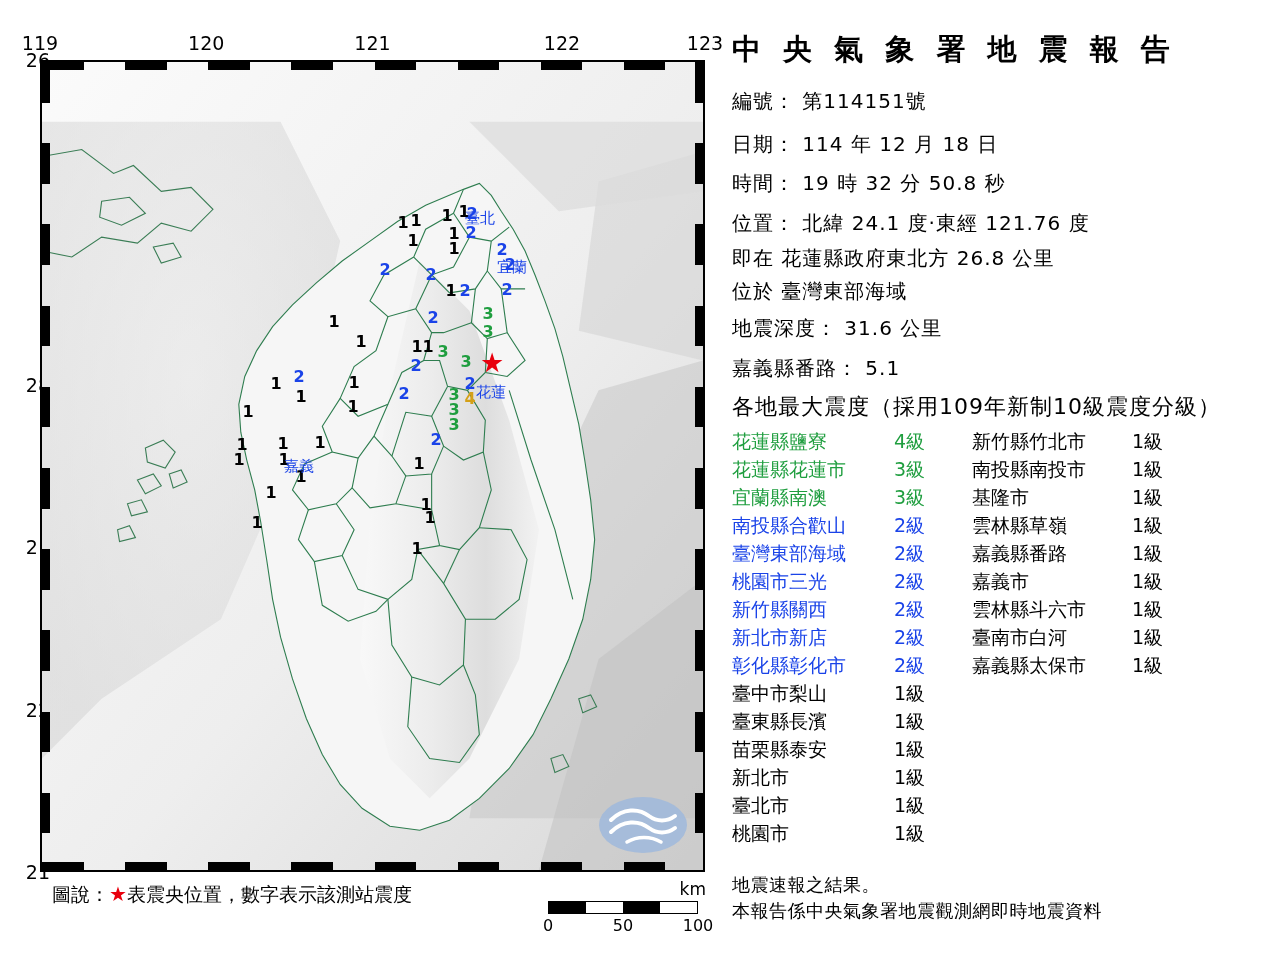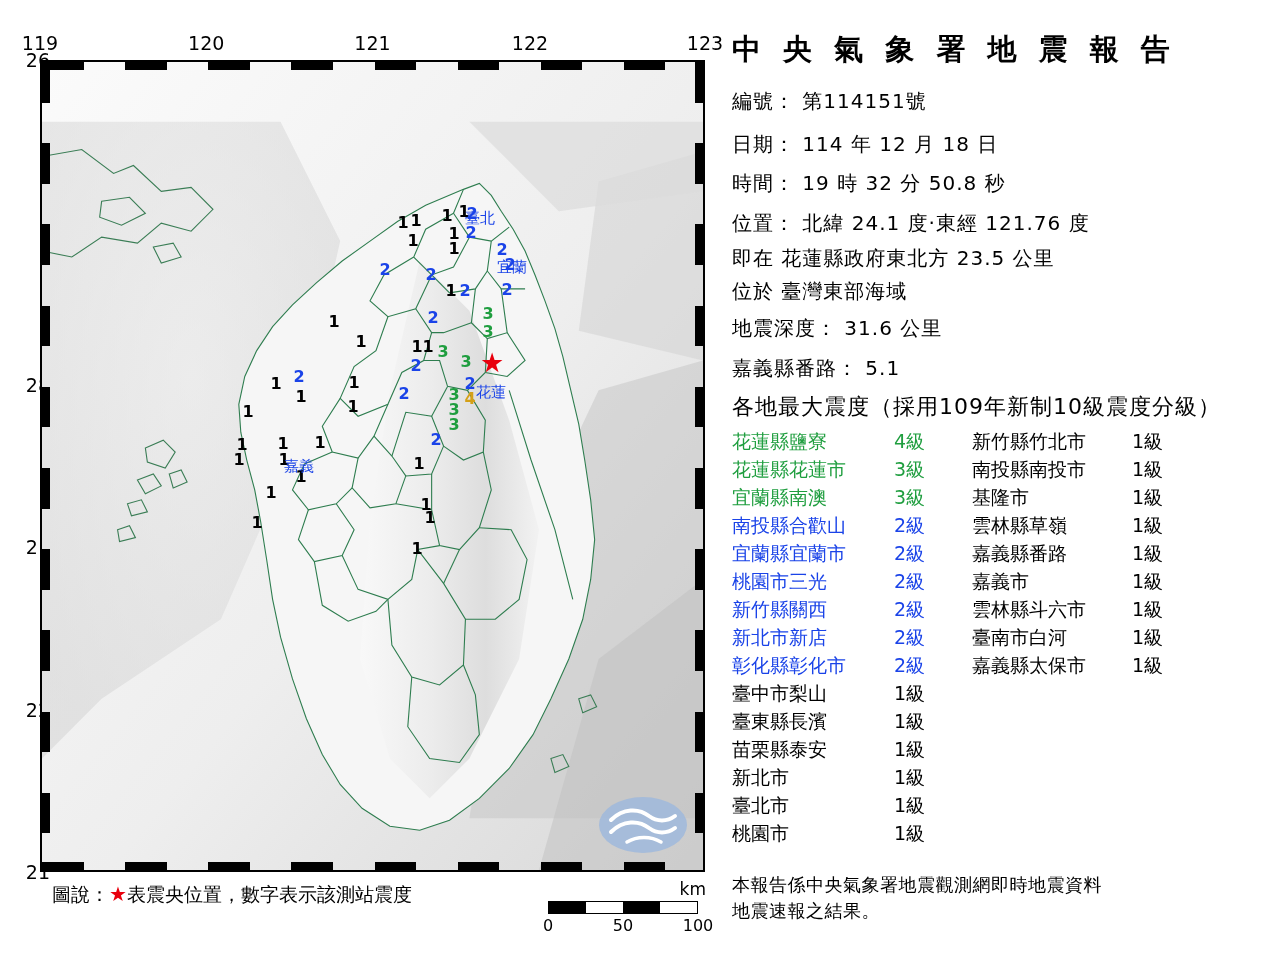--- a/index.html
+++ b/index.html
@@ -250,21 +250,21 @@
 <body>
 
 <div id="root">
 
   <div id="map-panel">
 
     <div id="lon-labels">
         <div class="lon-label" style="left: 10px; top: 32px;">119</div>
         <div class="lon-label" style="left: 176.25px; top: 32px;">120</div>
         <div class="lon-label" style="left: 342.5px; top: 32px;">121</div>
-        <div class="lon-label" style="left: 500px; top: 32px;">122</div>
+        <div class="lon-label" style="left: 532px; top: 32px;">122</div>
         <div class="lon-label" style="left: 675px; top: 32px;">123</div>
       </div>
     <div id="lat-labels">
         <div class="lat-label" style="left: 0px; top: 49px;">26</div>
         <div class="lat-label" style="left: 0px; top: 211.4px; padding-left: 24px;">25</div>
         <div class="lat-label" style="left: 0px; top: 373.8px;">28</div>
         <div class="lat-label" style="left: 0px; top: 536.2px;">21</div>
         <div class="lat-label" style="left: 0px; top: 698.6px;">22</div>
         <div class="lat-label" style="left: 0px; top: 861px;">21</div>
       </div>
@@ -484,21 +484,21 @@
     </div>
   </div>
 
   <div id="report">
     <div id="report-title">中 央 氣 象 署 地 震 報 告</div>
     <div id="meta-fields">
         <div class="meta-line" style="top: 88px;"><span>編號：</span> <span>第114151號</span></div>
         <div class="meta-line" style="top: 131px;"><span>日期：</span> <span>114 年 12 月 18 日</span></div>
         <div class="meta-line" style="top: 170px;"><span>時間：</span> <span>19 時 32 分 50.8 秒</span></div>
         <div class="meta-line" style="top: 210px;"><span>位置：</span> <span>北緯 24.1 度‧東經 121.76 度</span></div>
-        <div class="meta-line" style="top: 245px;"><span>即在 花蓮縣政府東北方 23.5 公里</span></div>
+        <div class="meta-line" style="top: 245px;"><span>即在 花蓮縣政府東北方 26.8 公里</span></div>
         <div class="meta-line" style="top: 278px;"><span>位於 臺灣東部海域</span></div>
         <div class="meta-line" style="top: 315px;"><span>地震深度：</span> <span>31.6 公里</span></div>
         <div class="meta-line" style="top: 355px;"><span>嘉義縣番路：</span> <span>5.1</span></div>
       </div>
     <div id="intensity-heading">各地最大震度（採用109年新制10級震度分級）</div>
     <div id="intensity-table">
         <div class="it-row">
           <div class="it-name lv4">花蓮縣鹽寮</div>
           <div class="it-val lv4">4級</div>
           <div class="it-name2 lv1">新竹縣竹北市</div>
@@ -516,21 +516,21 @@
           <div class="it-name2 lv1">基隆市</div>
           <div class="it-val2 lv1">1級</div>
         </div>
         <div class="it-row">
           <div class="it-name lv2">南投縣合歡山</div>
           <div class="it-val lv2">2級</div>
           <div class="it-name2 lv1">雲林縣草嶺</div>
           <div class="it-val2 lv1">1級</div>
         </div>
         <div class="it-row">
-          <div class="it-name lv2">宜蘭縣宜蘭市</div>
+          <div class="it-name lv2">臺灣東部海域</div>
           <div class="it-val lv2">2級</div>
           <div class="it-name2 lv1">嘉義縣番路</div>
           <div class="it-val2 lv1">1級</div>
         </div>
         <div class="it-row">
           <div class="it-name lv2">桃園市三光</div>
           <div class="it-val lv2">2級</div>
           <div class="it-name2 lv1">嘉義市</div>
           <div class="it-val2 lv1">1級</div>
         </div>
@@ -583,17 +583,17 @@
           <div class="it-val2 lv1"></div>
         </div>
         <div class="it-row">
           <div class="it-name lv1">桃園市</div>
           <div class="it-val lv1">1級</div>
           <div class="it-name2 lv1"></div>
           <div class="it-val2 lv1"></div>
         </div>
       </div>
     <div id="footnote">
+      <div>地震速報之結果。</div>
       <div>本報告係中央氣象署地震觀測網即時地震資料</div>
-      <div>地震速報之結果。</div>
     </div>
   </div>
 </div>
 
 </body></html>

